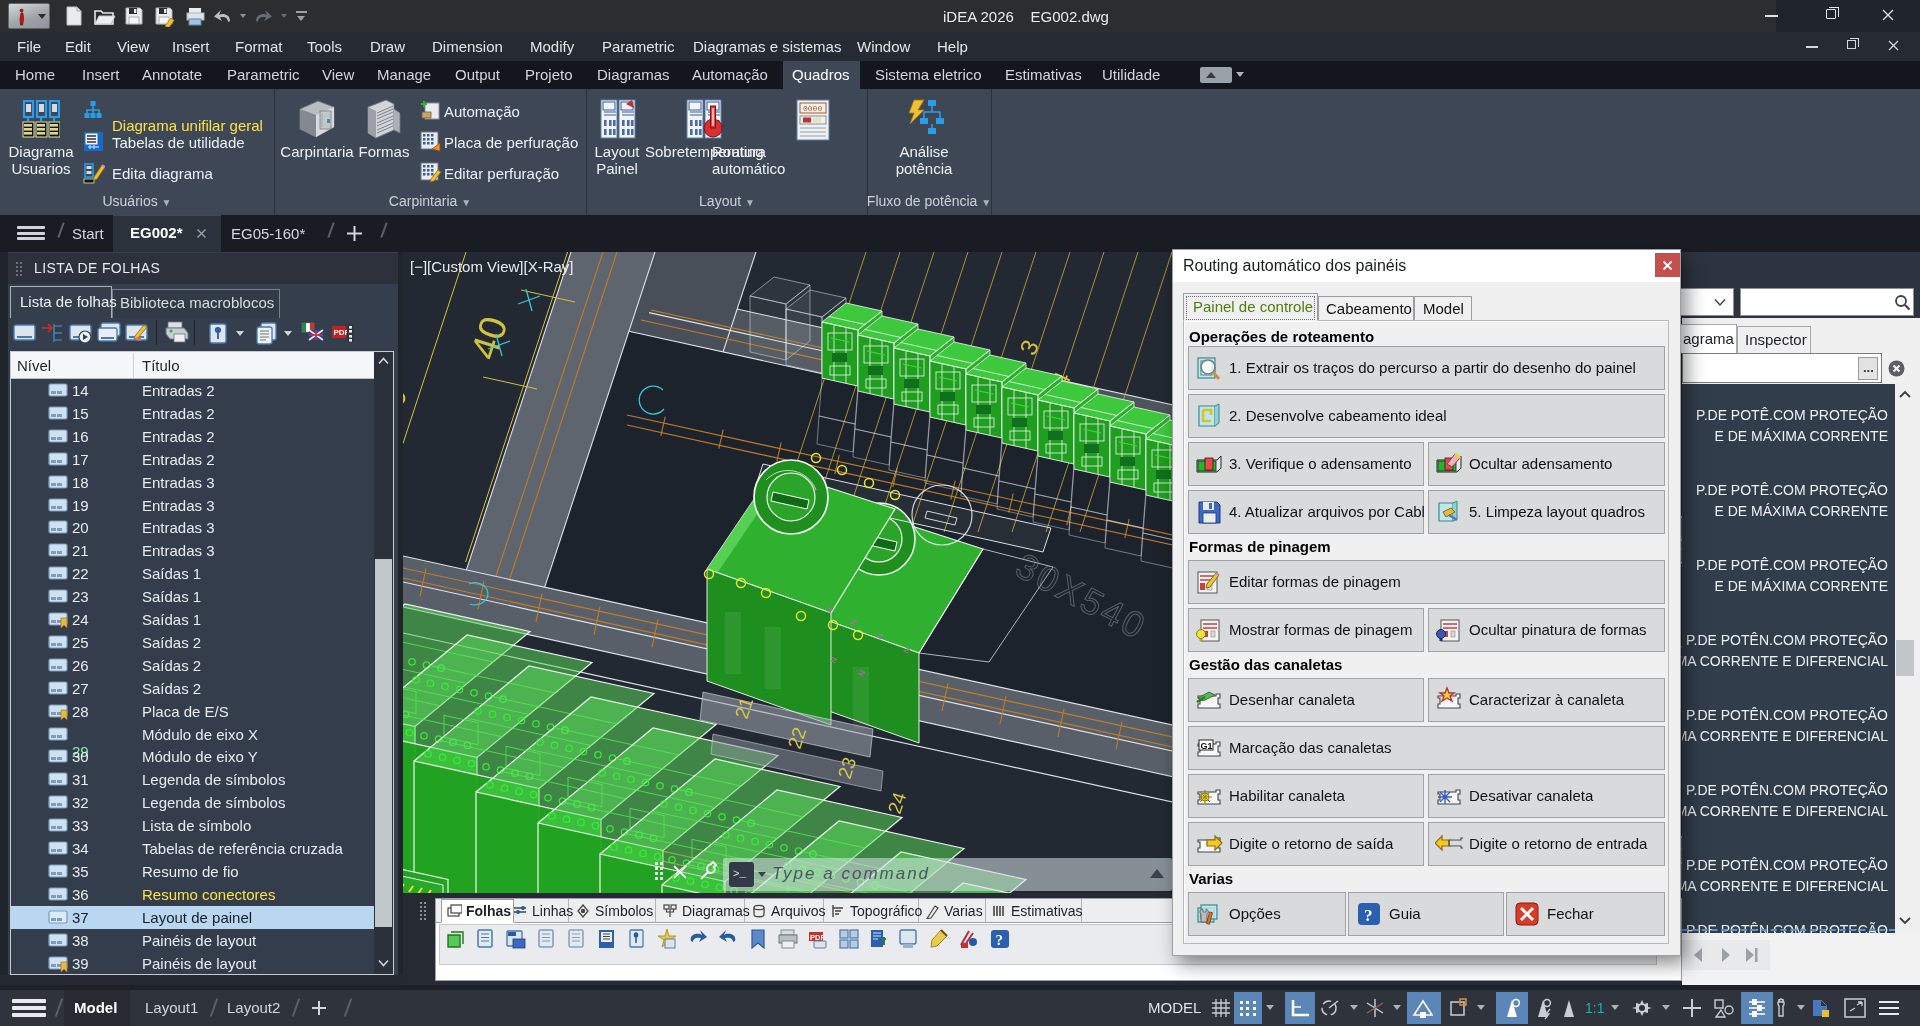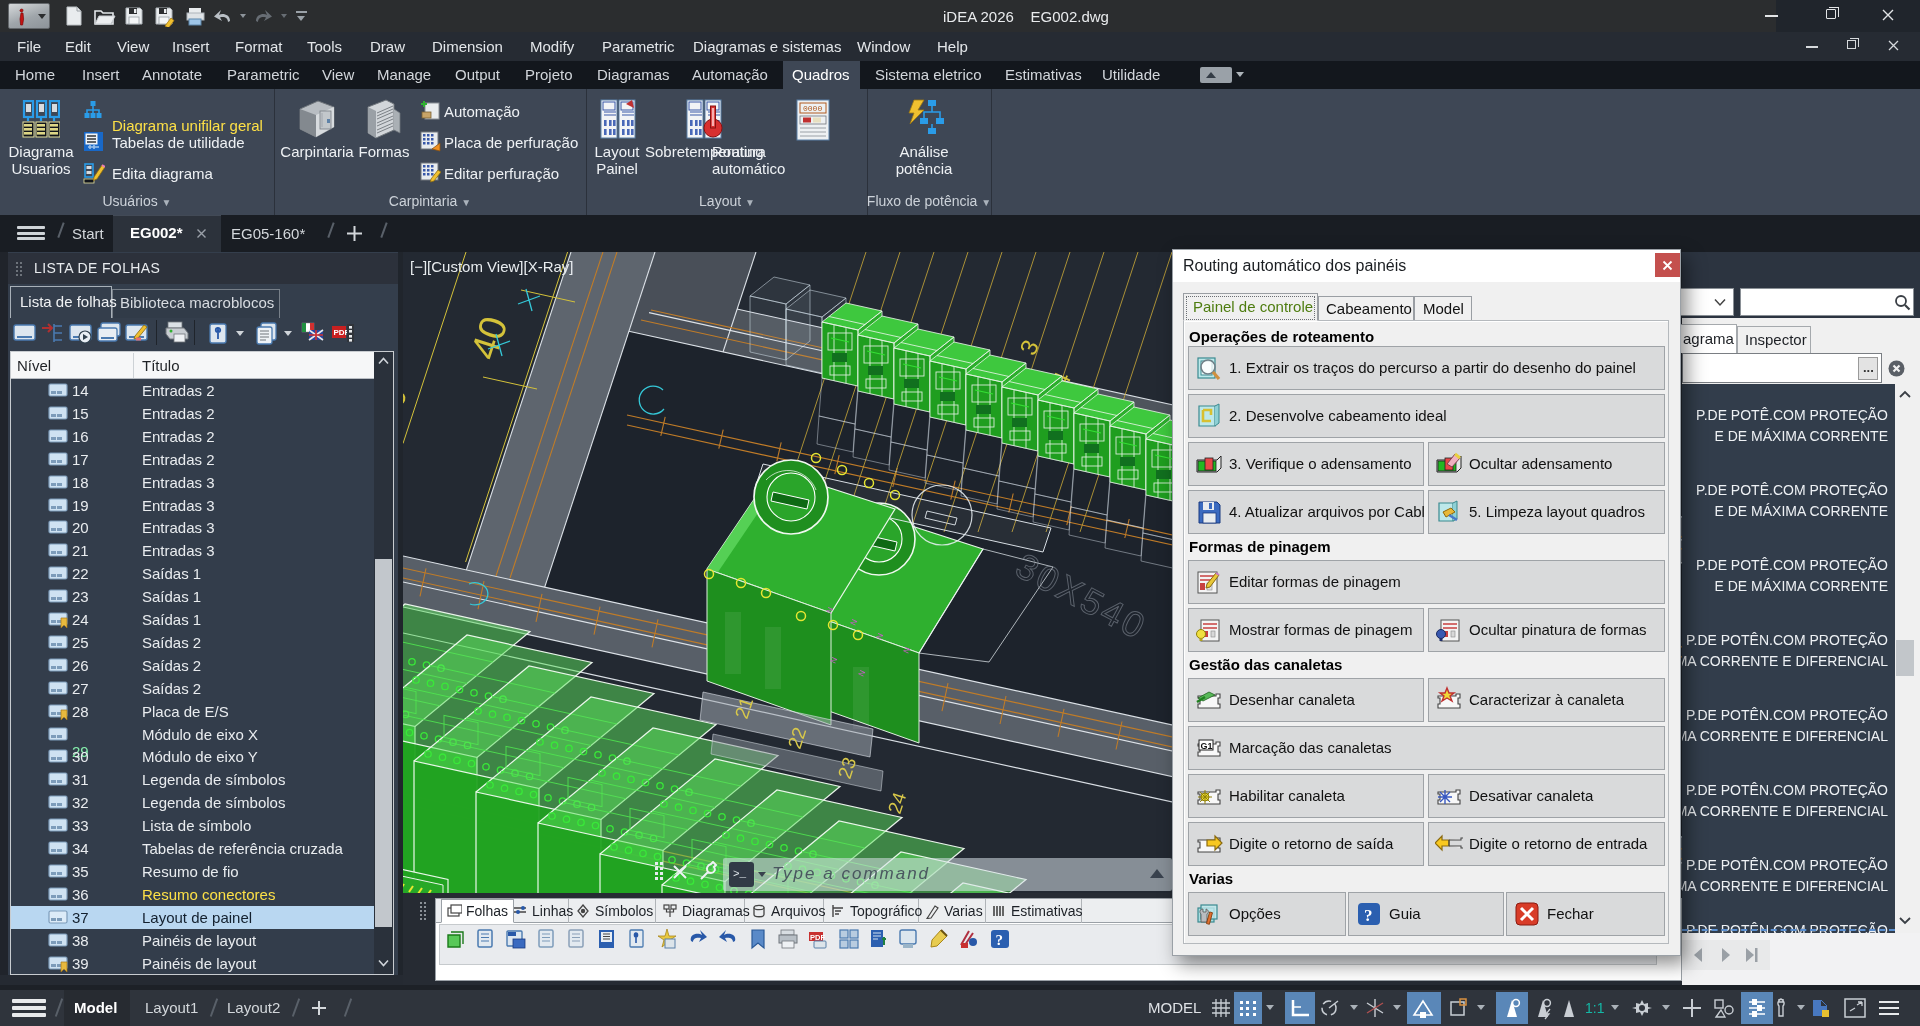--- a/index.html
+++ b/index.html
@@ -1386,21 +1386,21 @@
 <svg class="a" style="left:1148px;top:866px" width="18" height="14" viewBox="0 0 18 14">
     <path d="M2 12 L9 3 L16 12 Z" fill="#39424e"></path>
   </svg>
 <div class="a" style="left:435px;top:898px;width:1247px;height:83px;background:#ffffff;border:1px solid #9aa0a6">
     <div class="a" style="left:0;top:0;width:1245px;height:24px;background:#eceef0;border-bottom:1px solid #9aa0a6"></div>
     <div class="a" style="left:5px;top:0;width:73px;height:24px;background:#ffffff;border:1px solid #9aa0a6;border-bottom:1px solid #ffffff;font-weight:bold"></div>
     <svg class="a" style="left:11px;top:5px;z-index:2" width="15" height="15" viewBox="0 0 15 15">
       <rect x="1" y="4" width="11" height="8" fill="#fff" stroke="#444" stroke-width="1.2"></rect>
       <rect x="4" y="1" width="11" height="8" fill="#fff" stroke="#444" stroke-width="1.2"></rect>
     </svg>
-    <div class="a tx" style="left:30px;top:4px;font-size:14px;color:#1c2026;font-weight:normal;z-index:2">Folhas</div>
+    <div class="a tx" style="left:30px;top:4px;font-size:14px;color:#1c2026;font-weight:bold;z-index:2">Folhas</div>
     <div class="a" style="left:71px;top:0;width:62px;height:24px;border-right:1px solid #b0b4b8;color:#24282d"></div>
     <svg class="a" style="left:77px;top:5px;z-index:2" width="15" height="15" viewBox="0 0 15 15">
       <path d="M1 4 L13 4 M1 8 L13 8" stroke="#444" stroke-width="1.5"></path>
       <circle cx="10" cy="4" r="2" fill="#2858a8"></circle>
       <circle cx="5" cy="8" r="2" fill="#2858a8"></circle>
     </svg>
     <div class="a tx" style="left:96px;top:4px;font-size:14px;color:#1c2026;;z-index:2">Linhas</div>
     <div class="a" style="left:134px;top:0;width:86px;height:24px;border-right:1px solid #b0b4b8;color:#24282d"></div>
     <svg class="a" style="left:140px;top:5px;z-index:2" width="15" height="15" viewBox="0 0 15 15">
       <path d="M7 1 L12 7 L7 13 L2 7 Z" fill="none" stroke="#444" stroke-width="1.3"></path>

